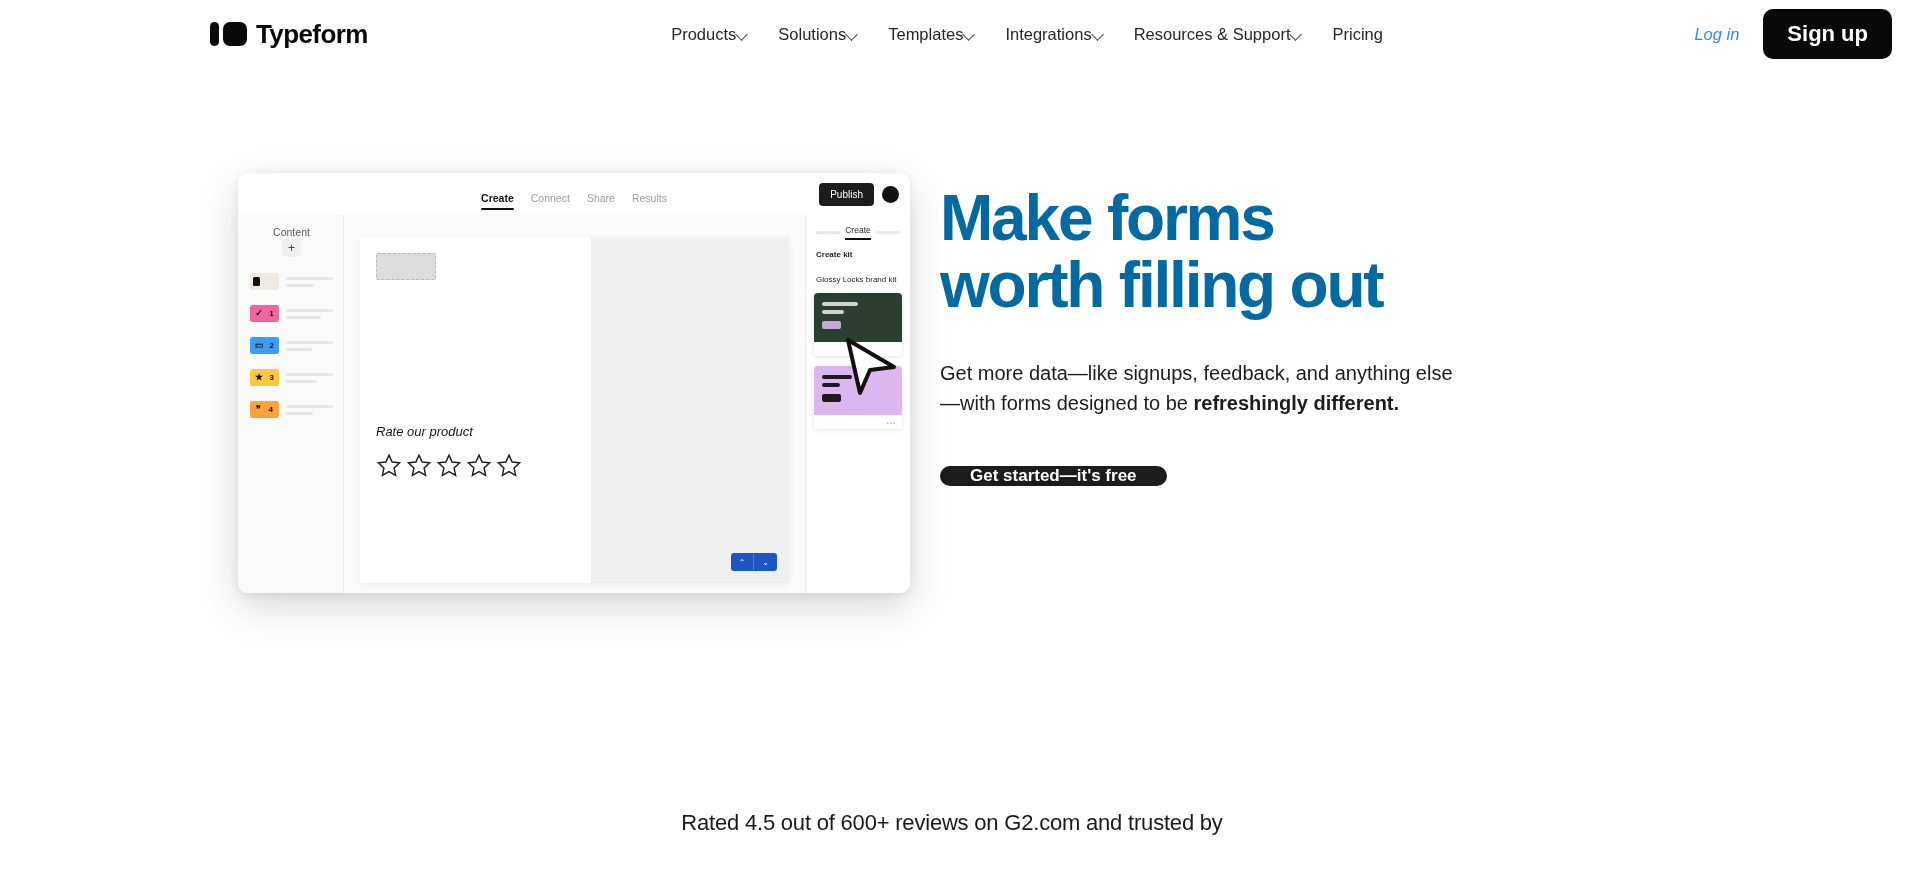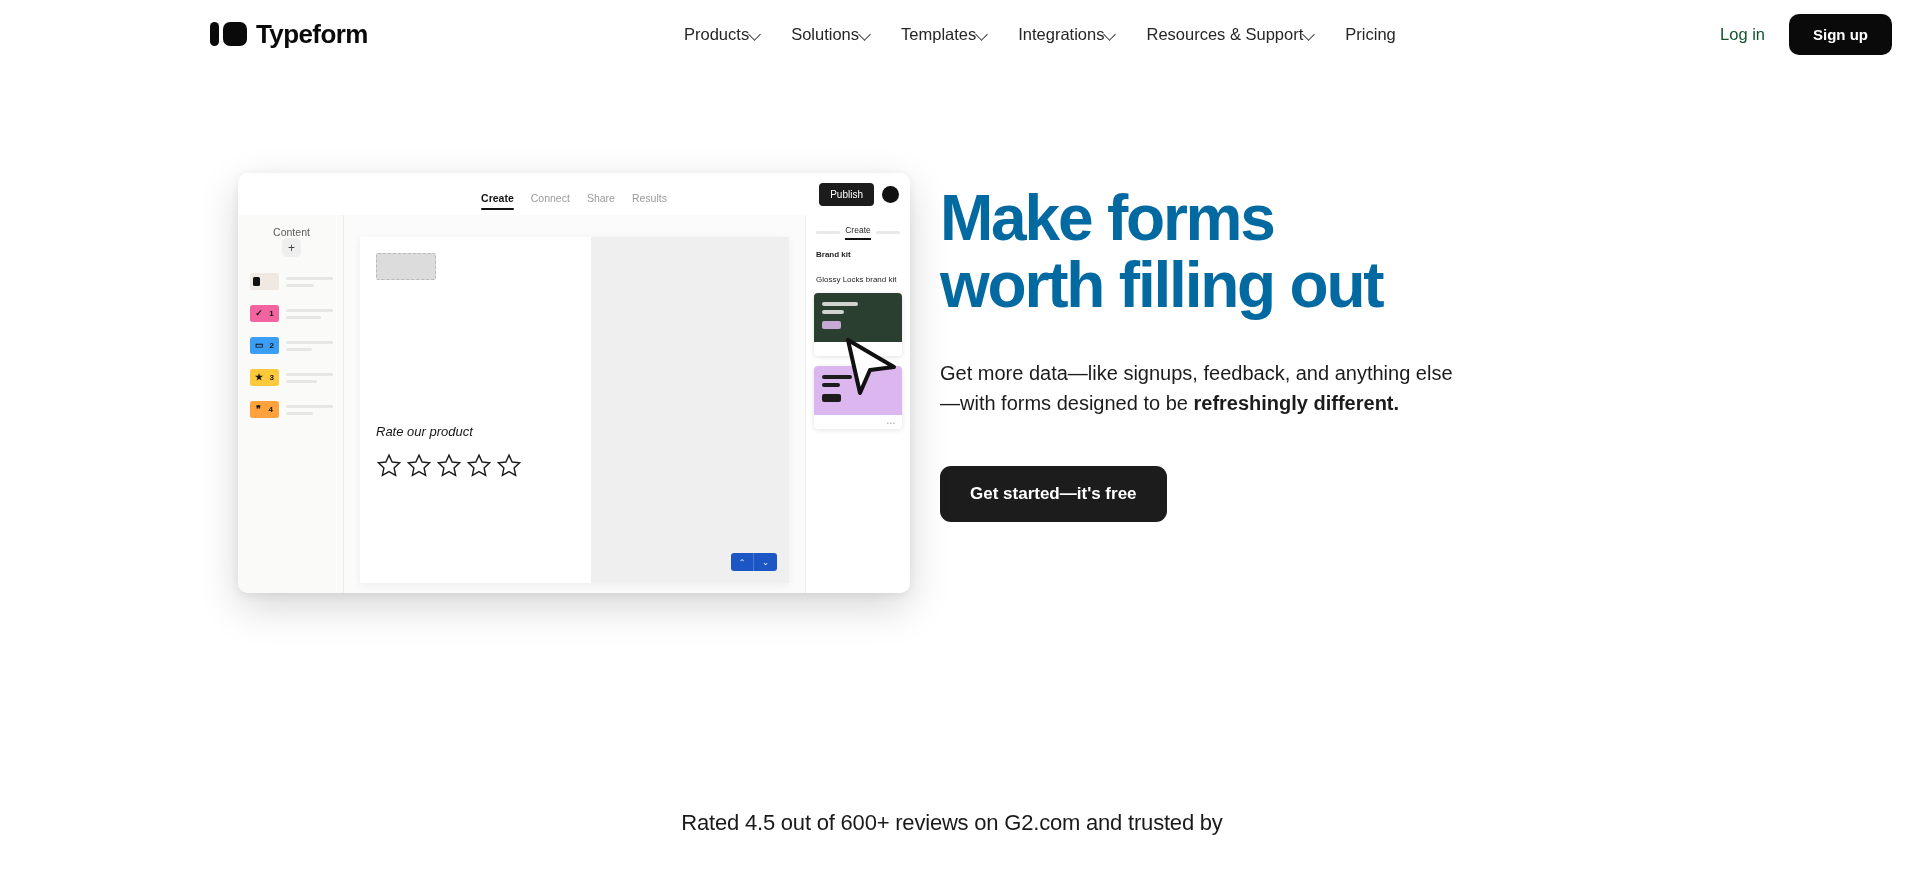--- a/index.html
+++ b/index.html
@@ -65,28 +65,29 @@
     left: 1px; top: 2px;
     width: 8px; height: 8px;
     border-right: 1.4px solid #3a3a3a;
     border-bottom: 1.4px solid #3a3a3a;
     transform: rotate(45deg);
   }
 
   .auth { display: flex; align-items: center; gap: 16px; }
   .login-link {
     font-size: 16.5px;
-    color: #14532d;
+    color: #3b82f6;
     cursor: pointer;
     padding: 6px 8px;
+    font-style: italic;
   }
   .signup-btn {
     background: #0a0a0a;
     color: #ffffff;
-    font-size: 15px;
+    font-size: 22px;
     font-weight: 600;
     border: none;
     border-radius: 10px;
     padding: 12px 24px;
     cursor: pointer;
     font-family: "Liberation Sans", sans-serif;
   }
 
   
   .hero {
@@ -396,21 +397,21 @@
   }
   .subtitle b { font-weight: 700; }
   .cta-btn {
     margin-top: 48px;
     background: #1c1c1c;
     color: #fff;
     font-size: 17px;
     font-weight: 700;
     border: none;
     border-radius: 11px;
-    padding: 18px 30px;
+    padding: 0 30px;
     cursor: pointer;
     font-family: "Liberation Sans", sans-serif;
   }
 
   
   .rated {
     position: absolute;
     left: 0; right: 16px;
     top: 810px;
     text-align: center;
@@ -574,21 +575,21 @@
             </div>
           </div>
         </div>
 
         <div class="mk-right">
           <div class="design-tab-row">
             <span class="dash"></span>
             <span class="design-label">Create</span>
             <span class="dash"></span>
           </div>
-          <div class="brandkit-title">Brand kit</div>
+          <div class="brandkit-title">Create kit</div>
           <div class="brandkit-name">Glossy Locks brand kit</div>
 
           <div class="kit-card">
             <div class="kit-top dark">
               <i></i>
                 <i class="s"></i>
                 <b></b>
             </div>
             <div class="kit-foot"></div>
           </div>

